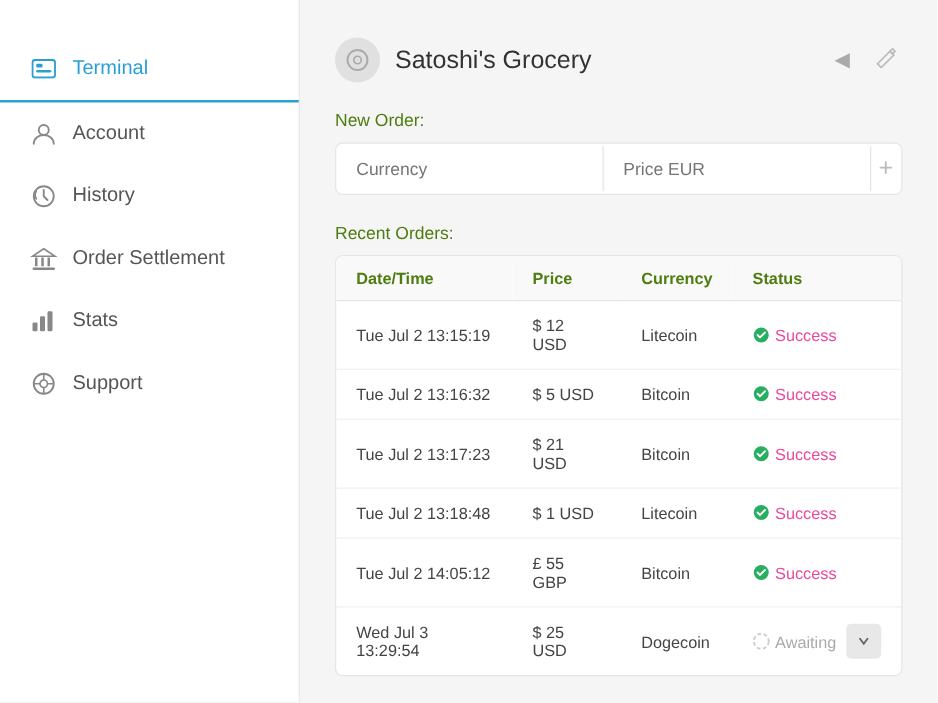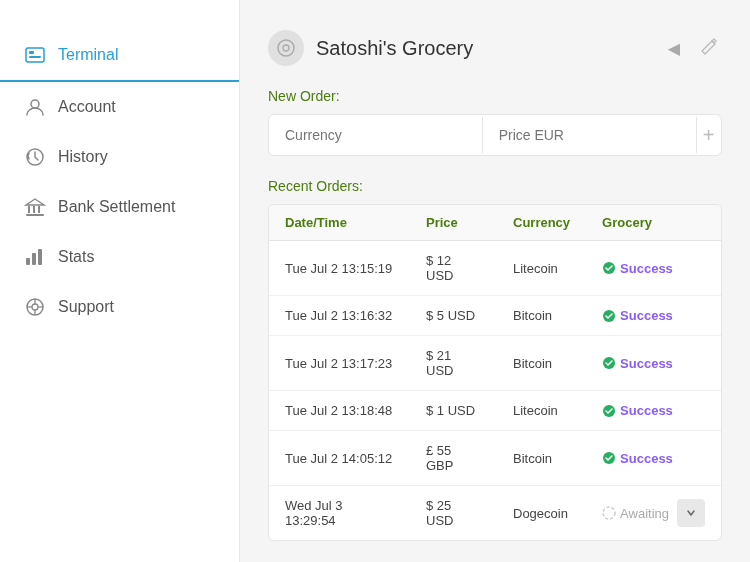--- a/index.html
+++ b/index.html
@@ -151,25 +151,23 @@
       color: #4d7c0f;
     }
     .orders-table td {
       padding: 12px 16px;
       font-size: 13px;
       color: #444;
       border-bottom: 1px solid #f0f0f0;
     }
     .orders-table tr:last-child td { border-bottom: none; }
     .status-success {
-      color: #8b5cf6;
-      display: flex;
-      align-items: center;
+      color: #ec4899;
+      display: flex;
       gap: 4px;
-      font-weight: bold;
     }
     .status-awaiting {
       color: #aaa;
       display: flex;
       align-items: center;
       gap: 4px;
     }
     .row-expand {
       background: #e8e8e8;
       border: none;
@@ -228,21 +226,21 @@
   <div class="sidebar-item">
     <span class="sidebar-icon">
       <svg width="22" height="20" viewBox="0 0 22 20" fill="none">
         <path d="M11 2 L20 8 H2 Z" stroke="#888" stroke-width="1.3" fill="none"></path>
         <rect x="4" y="9" width="2" height="7" fill="#888"></rect>
         <rect x="9" y="9" width="2" height="7" fill="#888"></rect>
         <rect x="14" y="9" width="2" height="7" fill="#888"></rect>
         <rect x="2" y="17" width="18" height="2" rx="1" fill="#888"></rect>
       </svg>
     </span>
-    <span>Bank Settlement</span>
+    <span>Order Settlement</span>
   </div>
 
   <div class="sidebar-item">
     <span class="sidebar-icon">
       <svg width="20" height="18" viewBox="0 0 20 18" fill="none">
         <rect x="1" y="10" width="4" height="7" rx="1" fill="#888"></rect>
         <rect x="7" y="5" width="4" height="12" rx="1" fill="#888"></rect>
         <rect x="13" y="1" width="4" height="16" rx="1" fill="#888"></rect>
       </svg>
     </span>
@@ -293,21 +291,21 @@
   </div>
 
   <div class="section-label">Recent Orders:</div>
   <div class="orders-table">
     <table>
       <thead>
         <tr>
           <th>Date/Time</th>
           <th>Price</th>
           <th>Currency</th>
-          <th>Grocery</th>
+          <th>Status</th>
         </tr>
       </thead>
       <tbody id="orders-tbody">
       <tr>
       <td>Tue Jul 2 13:15:19</td>
       <td>$ 12 USD</td>
       <td>Litecoin</td>
       <td>
               <span class="status-success">
         <svg width="14" height="14" viewBox="0 0 14 14" fill="none">

